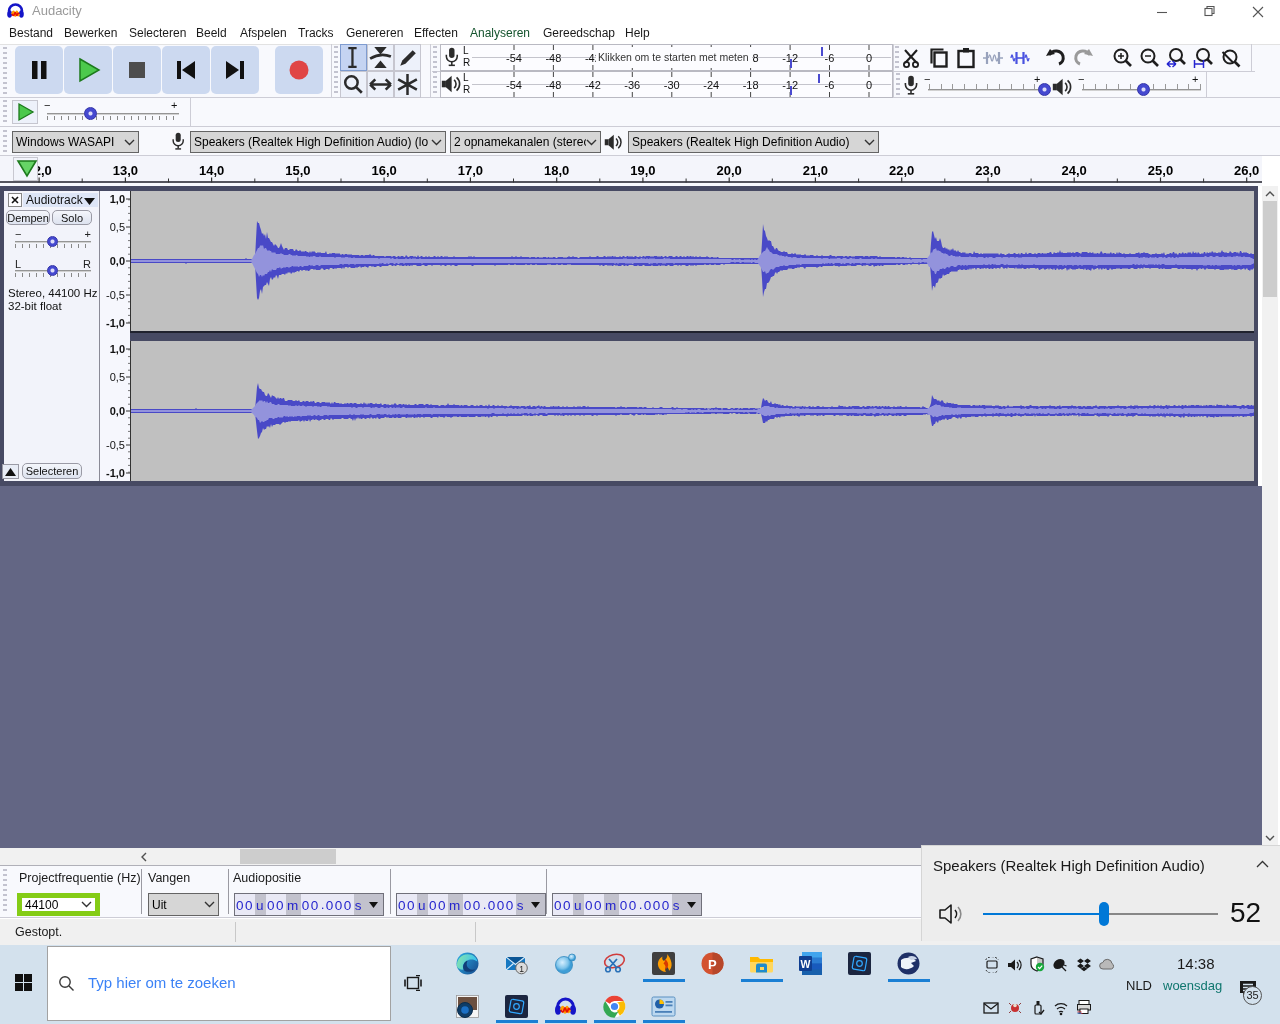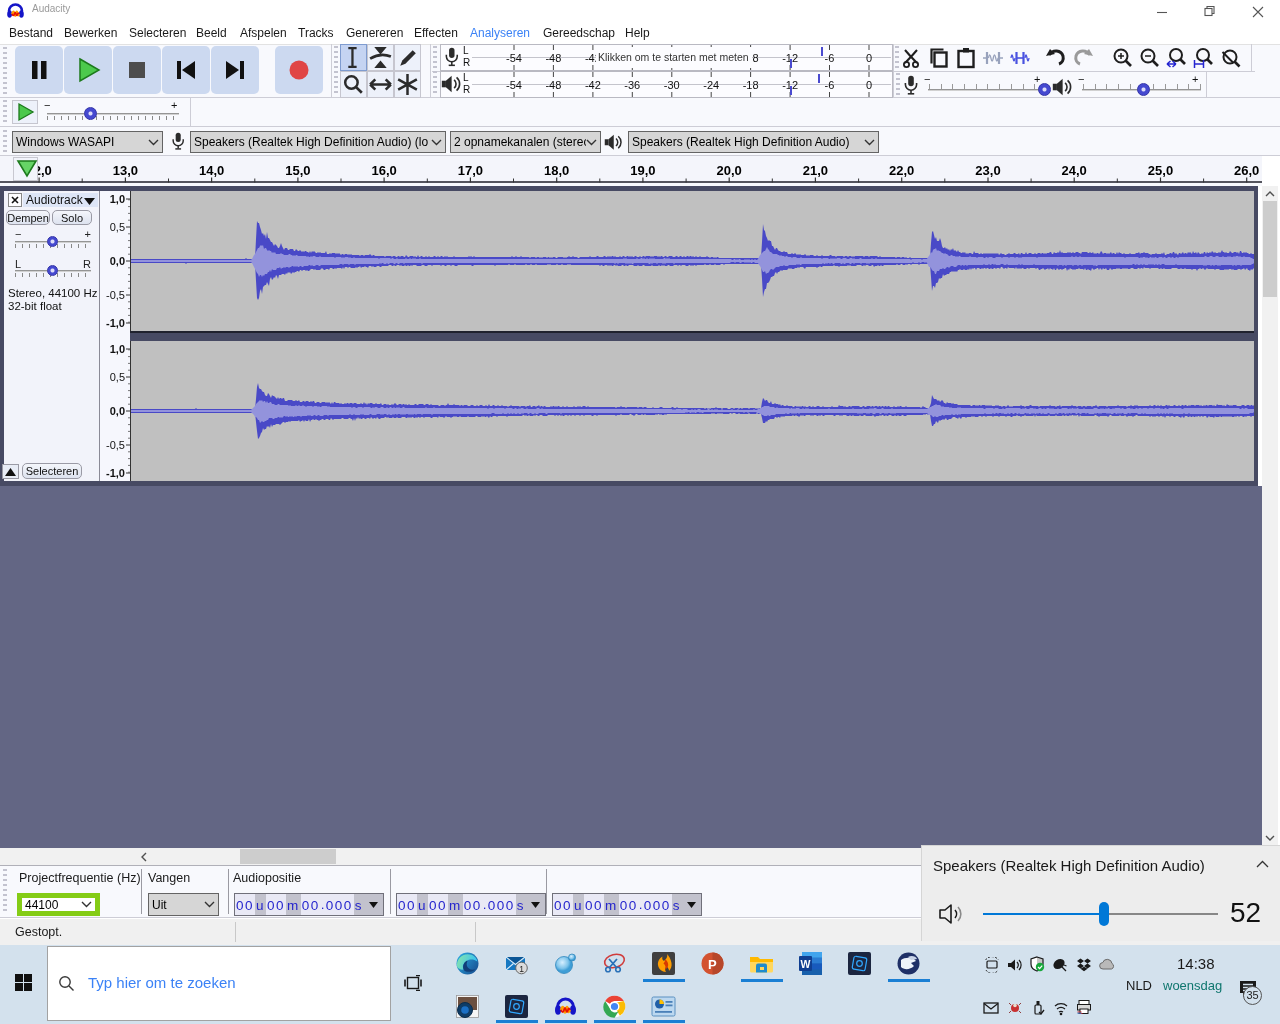--- a/index.html
+++ b/index.html
@@ -23,37 +23,37 @@
 <div id="root">
 
 <div class="abs" style="left:0;top:0;width:1280px;height:23px;background:#fff;"></div>
 <svg class="abs" style="left:7px;top:3px" width="17" height="17" viewBox="0 0 17 17">
  <path d="M2 8a6.5 6.5 0 0 1 13 0" fill="none" stroke="#1515c8" stroke-width="2.6"></path>
  <ellipse cx="2.6" cy="11" rx="2.4" ry="3.8" fill="#1515c8"></ellipse>
  <ellipse cx="14.4" cy="11" rx="2.4" ry="3.8" fill="#1515c8"></ellipse>
  <path d="M5 11 q1.7-5 2.4 0 q0.8 4 1.6 0 q0.8-5 1.6 0 q0.6 3 1.4 0" fill="none" stroke="#ff9c00" stroke-width="2.2"></path>
  <path d="M5 11 q1.7 3 2.4 0 q0.8-3 1.6 0 q0.8 3 1.6 0 q0.6-2 1.4 0" fill="none" stroke="#e81000" stroke-width="1.6"></path>
 </svg>
-<div class="abs" style="left:32px;top:3px;font-size:10px;color:#9a9a9a;">Audacity</div>
+<div class="abs" style="left:32px;top:3px;font-size:13px;color:#9a9a9a;">Audacity</div>
 <svg class="abs" style="left:1157px;top:6px" width="110" height="12" viewBox="0 0 110 12" fill="none" stroke="#555" stroke-width="1.1">
  <line x1="0" y1="6.5" x2="10" y2="6.5"></line>
  <rect x="48" y="2.5" width="7" height="7"></rect>
  <path d="M50 2.5 v-2 h7 v7 h-2"></path>
  <path d="M96 1 l10 10 M106 1 l-10 10"></path>
 </svg>
 <div class="abs" style="left:0;top:23px;width:1280px;height:21px;background:#fff;">
       <div class="abs" style="left:9px;top:3px;font-size:12px;color:#1a1a1a;">Bestand</div>
       <div class="abs" style="left:64px;top:3px;font-size:12px;color:#1a1a1a;">Bewerken</div>
       <div class="abs" style="left:129px;top:3px;font-size:12px;color:#1a1a1a;">Selecteren</div>
       <div class="abs" style="left:196px;top:3px;font-size:12px;color:#1a1a1a;">Beeld</div>
       <div class="abs" style="left:240px;top:3px;font-size:12px;color:#1a1a1a;">Afspelen</div>
       <div class="abs" style="left:298px;top:3px;font-size:12px;color:#1a1a1a;">Tracks</div>
       <div class="abs" style="left:346px;top:3px;font-size:12px;color:#1a1a1a;">Genereren</div>
       <div class="abs" style="left:414px;top:3px;font-size:12px;color:#1a1a1a;">Effecten</div>
-      <div class="abs" style="left:470px;top:3px;font-size:12px;color:#3b82f6;">Analyseren</div>
+      <div class="abs" style="left:470px;top:3px;font-size:12px;color:#14532d;">Analyseren</div>
       <div class="abs" style="left:543px;top:3px;font-size:12px;color:#1a1a1a;">Gereedschap</div>
       <div class="abs" style="left:625px;top:3px;font-size:12px;color:#1a1a1a;">Help</div>
     </div>
     <div class="abs tbbg" style="left:0;top:44px;width:1280px;height:112px;border-top:1px solid #e2e2e2;"></div>
     <div class="abs hline" style="left:0;top:97px;width:1280px;"></div>
     <div class="abs hline" style="left:432px;top:71px;width:823px;"></div>
     <div class="abs hline" style="left:0;top:126px;width:1280px;"></div>
     <div class="abs hline" style="left:0;top:155px;width:1280px;"></div>
     <div class="abs vline" style="left:331px;top:44px;height:53px;"></div>
     <div class="abs vline" style="left:430px;top:44px;height:53px;"></div>
@@ -296,21 +296,21 @@
     <div class="abs sl-thumb" style="left:1137px;top:83px;"></div>
     <div class="abs" style="left:12px;top:100px;width:26px;height:24px;background:#edf1fa;border:1px solid #c6c6cf;"></div>
     <svg class="abs" style="left:12px;top:100px" width="26" height="24" viewBox="0 0 26 24">
       <path d="M7 4 L21 12 L7 20 Z" fill="#4cc94c" stroke="#1c7a1c" stroke-width="1.3"></path>
     </svg>
     <div class="abs num" style="left:44px;top:99px;">−</div>
     <div class="abs num" style="left:171px;top:99px;">+</div>
     <div class="abs slider-line" style="left:47px;top:113px;width:132px;"></div>
     <div class="abs ticks" style="left:47px;top:116px;width:133px;"></div>
     <div class="abs sl-thumb" style="left:84px;top:107px;"></div>
-    <div class="combo abs" style="left:12px;top:131px;width:151px;height:22px;background:#d6d6d6;">
+    <div class="combo abs" style="left:12px;top:131px;width:127px;height:22px;background:#d6d6d6;">
       <span style="white-space:nowrap;overflow:hidden;">Windows WASAPI</span>
       <svg class="chev" width="11" height="7" viewBox="0 0 11 7" style="flex:none;">
         <path d="M1 1 L5.5 5.5 L10 1" fill="none" stroke="#333" stroke-width="1.4"></path>
       </svg>
     </div>
     <svg class="abs" style="left:171px;top:132px" width="14.399999999999999" height="18.72" viewBox="0 0 20 26">
       <rect x="6.5" y="1" width="7" height="13" rx="3.5" fill="#2b2b2b"></rect>
       <path d="M3 10 v2 a7 7 0 0 0 14 0 v-2" fill="none" stroke="#2b2b2b" stroke-width="2"></path>
       <line x1="10" y1="19" x2="10" y2="23" stroke="#2b2b2b" stroke-width="2"></line>
       <line x1="6" y1="23.5" x2="14" y2="23.5" stroke="#2b2b2b" stroke-width="2"></line>

